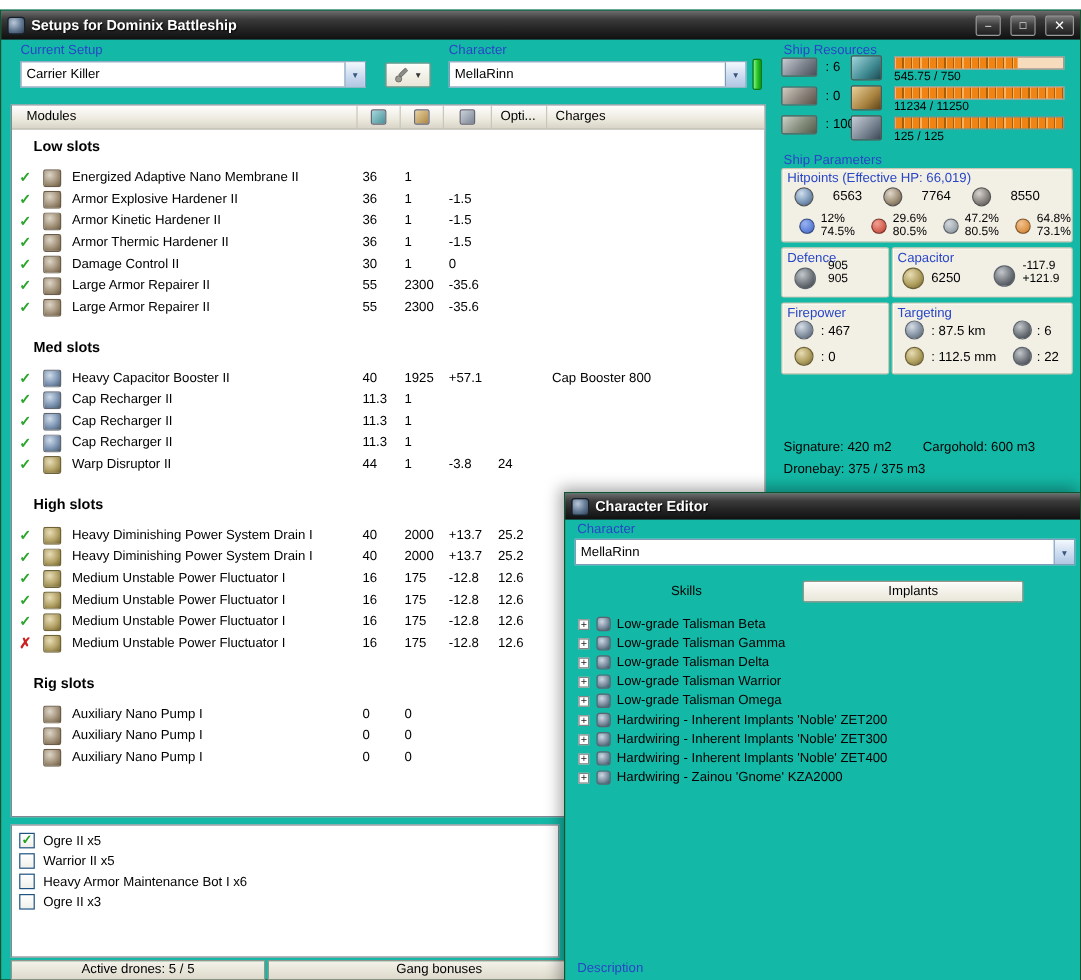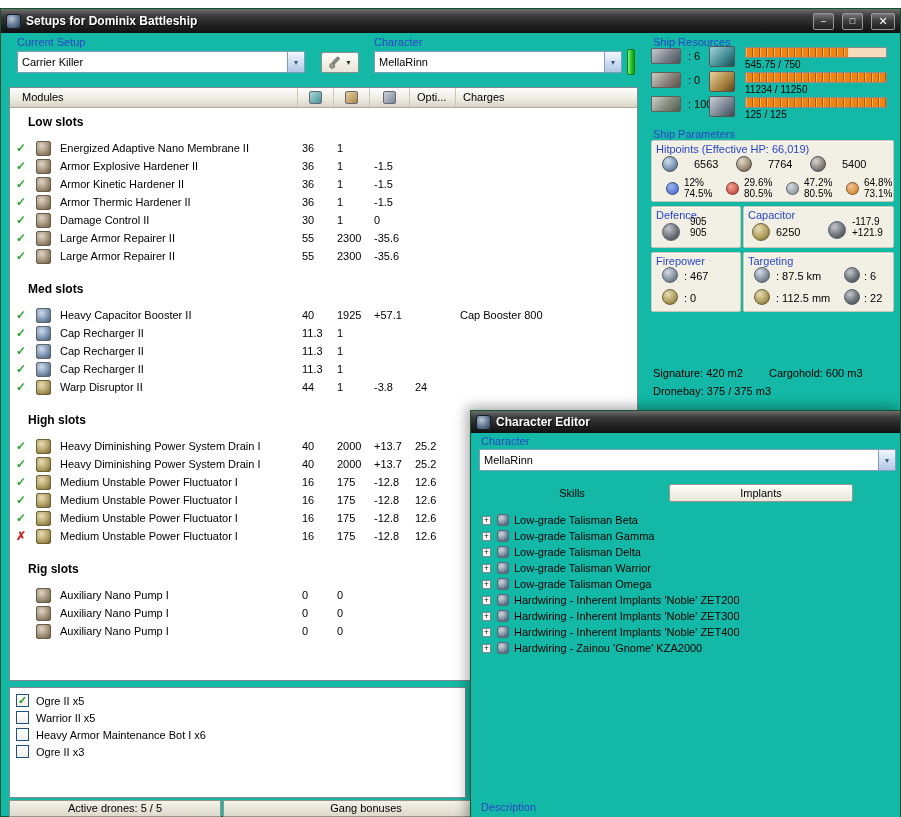--- a/index.html
+++ b/index.html
@@ -472,21 +472,21 @@
       <span class="hp-pair" style="left:10px">
         <span class="cir16 shield-ic"></span>
         <span>6563</span>
       </span>
       <span class="hp-pair" style="left:84px">
         <span class="cir16 armor-ic"></span>
         <span>7764</span>
       </span>
       <span class="hp-pair" style="left:158px">
         <span class="cir16 struct-ic"></span>
-        <span>5400</span>
+        <span>8550</span>
       </span>
     <span class="rgroup" style="left: 14px;">
           <span class="dmg dmg-em"></span>
           <span class="rvals">
             <span class="blk">12%</span>
             <span class="blk">74.5%</span>
           </span>
         </span>
         <span class="rgroup" style="left: 74px;">
           <span class="dmg dmg-thermal"></span>

